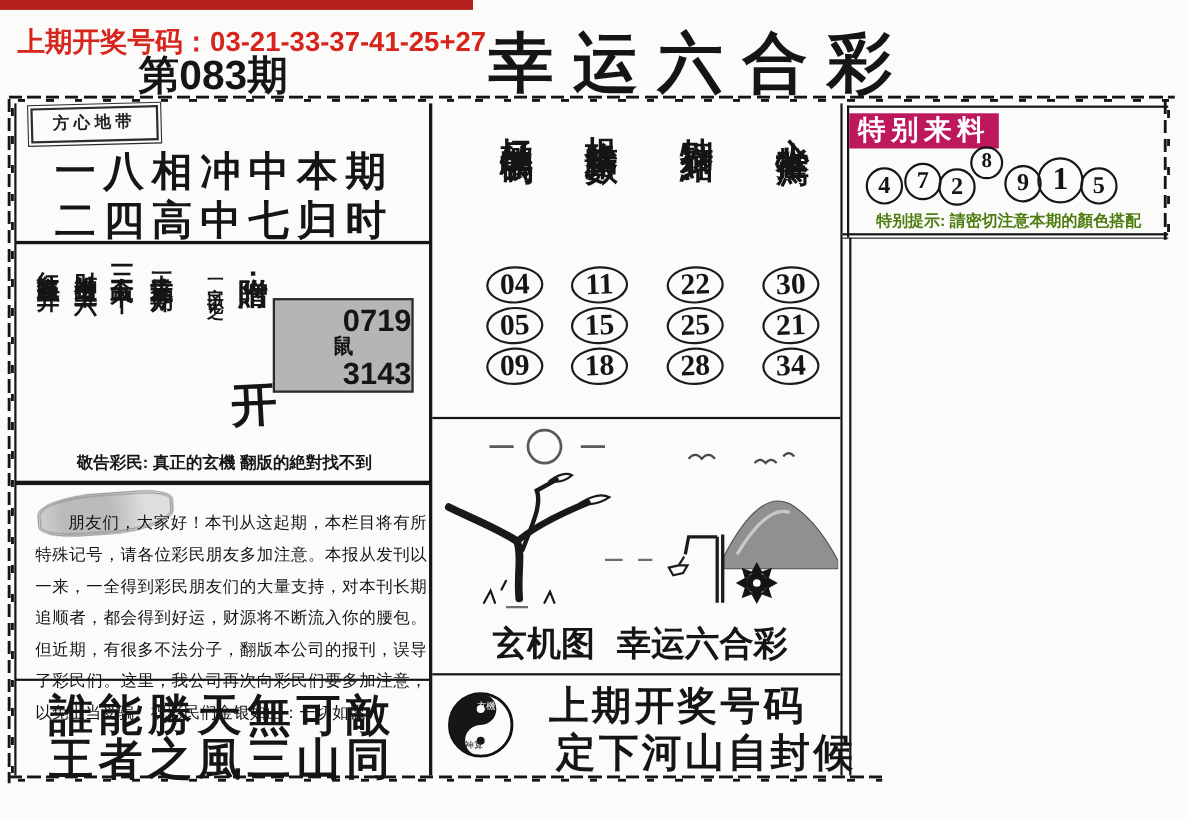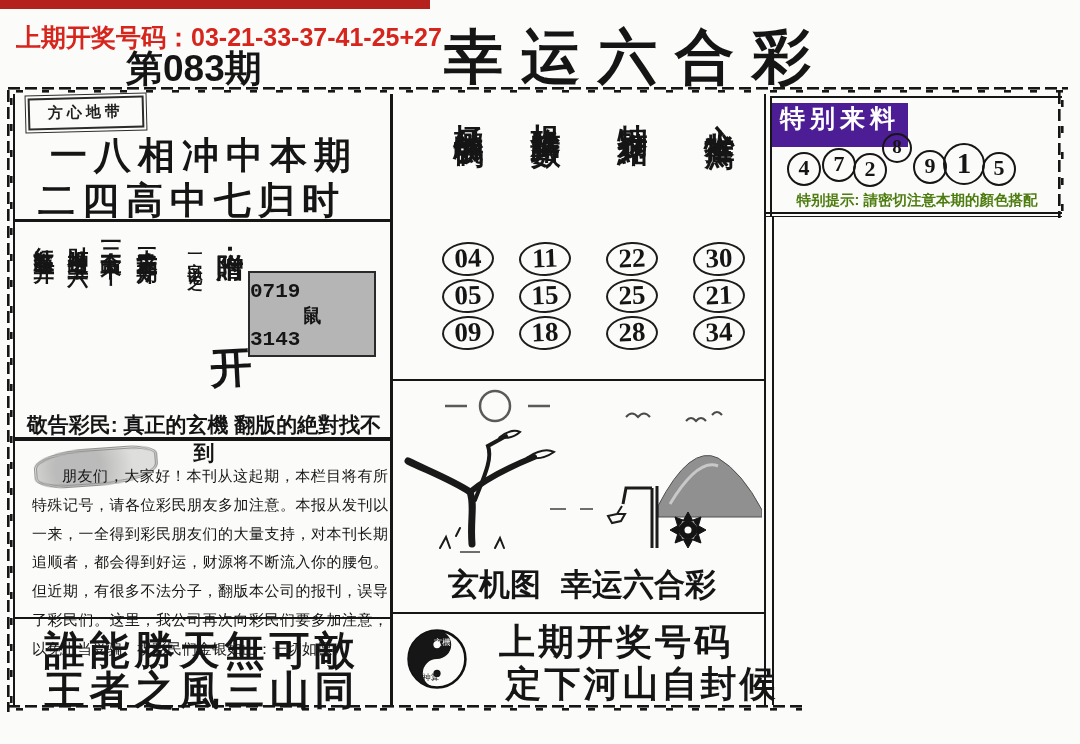--- a/index.html
+++ b/index.html
@@ -36,22 +36,22 @@
   .stamp-box{border:2px solid #2c2c2c;box-shadow:0 0 0 2px #fbfbf9,0 0 0 3px #2c2c2c;
       transform:rotate(-1.5deg);font-size:15px;font-weight:bold;letter-spacing:4px;
       text-align:center;line-height:26px;color:#222;}
   .smudge{border:3px double #5a5a5a;border-radius:45% 25% 50% 30%;
       background:radial-gradient(circle at 35% 50%, #9a9a9a 0 30%, #cfcfcd 70%);
       opacity:.65;filter:blur(.6px);transform:rotate(-4deg);}
   .verse{position:absolute;writing-mode:vertical-rl;text-orientation:upright;
       font-family:"Liberation Serif","DejaVu Serif",serif;font-weight:bold;
       font-size:21px;letter-spacing:3px;height:210px;top:230px;}
   .gray-box{background:#b5b5b5;border:2px solid #2a2a2a;}
-  .gray-row{display:flex;justify-content:flex-start;font-size:21px;font-weight:bold;
-      font-family:Liberation Mono, monospace;line-height:29px;}
+  .gray-row{display:flex;justify-content:flex-end;font-size:28px;font-weight:bold;
+      font-family:Liberation Sans, sans-serif;line-height:29px;}
 </style>
 </head>
 <body>
 
 <div class="page">
 
   <div class="abs" style="left:0;top:0;width:430px;height:9px;background:#b5211c;"></div>
   <div class="abs b" style="left:16px;top:21px;font-size:25px;color:#d6251d;">上期开奖号码：03-21-33-37-41-25+27</div>
   <div class="abs b" style="left:126px;top:44px;font-size:37px;">第083期</div>
   <div class="abs b serif" style="left:444px;top:18px;font-size:59px;letter-spacing:18px;">幸运六合彩</div>
@@ -66,41 +66,41 @@
   <div class="abs line-v" style="left:764px;top:94px;height:611px;"></div>
   <div class="abs line-v" style="left:772px;top:216px;height:489px;"></div>
   <div class="abs line-h" style="left:14px;top:219px;width:376px;height:3px;"></div>
   <div class="abs line-h" style="left:14px;top:437px;width:376px;height:4px;"></div>
   <div class="abs line-h" style="left:14px;top:617px;width:376px;"></div>
   <div class="abs line-h" style="left:393px;top:379px;width:371px;"></div>
   <div class="abs line-h" style="left:393px;top:612px;width:371px;"></div>
 
   <div class="abs stamp-box" style="left:28px;top:97px;width:112px;height:28px;">方心地带</div>
   <div class="abs b serif ctr" style="left:20px;top:131px;width:368px;font-size:37px;letter-spacing:7px;">一八相冲中本期</div>
-  <div class="abs b serif ctr" style="left:8px;top:176px;width:368px;font-size:37px;letter-spacing:7px;">二四高中七归时</div>
+  <div class="abs b serif ctr" style="left:20px;top:176px;width:368px;font-size:37px;letter-spacing:7px;">二四高中七归时</div>
 
   <div class="verse" style="left:133px;">三十達三今期开，</div>
   <div class="verse" style="left:97px;">一二合五中一个，</div>
   <div class="verse" style="left:64px;">财神送宝中三六，</div>
   <div class="verse" style="left:30px;">红波当旺二三开。</div>
   <div class="abs vtext b" style="left:185px;top:246px;height:115px;font-size:15px;letter-spacing:4px;">一字以记之</div>
   <div class="abs vtext b serif" style="left:212px;top:232px;height:110px;font-size:27px;">附贈：</div>
   <div class="abs b serif" style="left:210px;top:340px;font-size:42px;transform:rotate(-3deg);">开</div>
   <div class="abs gray-box" style="left:248px;top:271px;width:128px;height:86px;padding-top:4px;box-sizing:border-box;">
     <div class="gray-row">
       <span>07</span>
       <span>19</span>
     </div>
     <div class="ctr b serif" style="font-size:19px;line-height:19px;">鼠</div>
     <div class="gray-row">
       <span>31</span>
       <span>43</span>
     </div>
   </div>
-  <div class="abs b ctr" style="left:20px;top:411px;width:368px;font-size:21px;">敬告彩民: 真正的玄機 翻版的絶對找不到</div>
+  <div class="abs b ctr" style="left:20px;top:411px;width:368px;font-size:15px;">敬告彩民: 真正的玄機 翻版的絶對找不到</div>
 
   <div class="abs smudge" style="left:34px;top:448px;width:118px;height:32px;"></div>
   <div class="abs" style="left:32px;top:462px;width:356px;font-size:15px;line-height:1.92;text-align:justify;text-indent:2em;">朋友们，大家好！本刊从这起期，本栏目将有所特殊记号，请各位彩民朋友多加注意。本报从发刊以一来，一全得到彩民朋友们的大量支持，对本刊长期追顺者，都会得到好运，财源将不断流入你的腰包。但近期，有很多不法分子，翻版本公司的报刊，误导了彩民们。这里，我公司再次向彩民们要多加注意，以免上当受骗。祝彩民们金银如山：一切如愿。</div>
 
   <div class="abs b serif ctr" style="left:14px;top:623px;width:376px;font-size:40px;letter-spacing:5px;">誰能勝天無可敵</div>
   <div class="abs b serif ctr" style="left:14px;top:663px;width:376px;font-size:40px;letter-spacing:5px;">王者之風三山同</div>
 
   <div class="mid-col" style="left:437px;">
     <div class="mid-head">極品號碼</div>
     <span class="circle-num">04</span>
@@ -166,21 +166,21 @@
     <text x="35" y="16" font-size="8" fill="#ffffff" text-anchor="middle" font-family="Liberation Sans, DejaVu Sans, sans-serif">玄機</text>
     <text x="24" y="50" font-size="8" fill="#222222" text-anchor="middle" font-family="Liberation Sans, DejaVu Sans, sans-serif">神算</text>
   </svg>
   <div class="abs b serif ctr" style="left:470px;top:618px;width:292px;font-size:36px;letter-spacing:3px;">上期开奖号码</div>
   <div class="abs b serif ctr" style="left:496px;top:660px;width:292px;font-size:36px;letter-spacing:3px;">定下河山自封候</div>
 
   <div class="abs line-h" style="left:770px;top:96px;width:292px;"></div>
   <div class="abs line-v" style="left:770px;top:96px;height:120px;"></div>
   <div class="abs line-h" style="left:766px;top:212px;width:296px;"></div>
   <div class="abs line-h" style="left:766px;top:216px;width:296px;height:1px;"></div>
-  <div class="abs b serif ctr" style="left:772px;top:103px;width:136px;height:44px;line-height:32px;background:#4c1d95;color:#ffffff;font-size:25px;letter-spacing:5px;">特别来料</div>
+  <div class="abs b serif ctr" style="left:772px;top:103px;width:136px;height:32px;line-height:32px;background:#be185d;color:#ffffff;font-size:25px;letter-spacing:5px;">特别来料</div>
   <span class="sp-num" style="left:787px;top:152px;">4</span>
   <span class="sp-num" style="left:822px;top:148px;">7</span>
   <span class="sp-num" style="left:853px;top:153px;">2</span>
   <span class="sp-num sp-small" style="left:882px;top:133px;">8</span>
   <span class="sp-num" style="left:913px;top:150px;">9</span>
   <span class="sp-num sp-big" style="left:943px;top:143px;">1</span>
   <span class="sp-num" style="left:982px;top:152px;">5</span>
   <div class="abs b ctr" style="left:778px;top:191px;width:278px;font-size:14.5px;color:#4d7c0f;">特别提示: 請密切注意本期的顏色搭配</div>
 
 </div>

